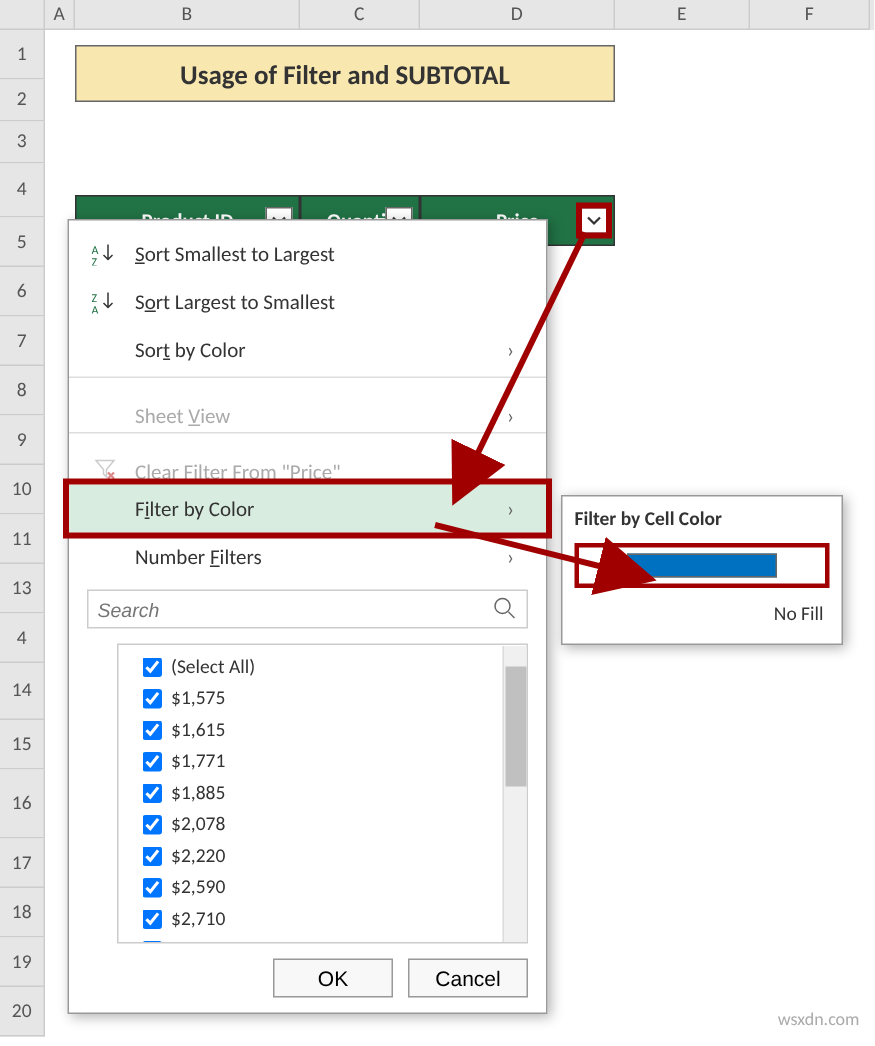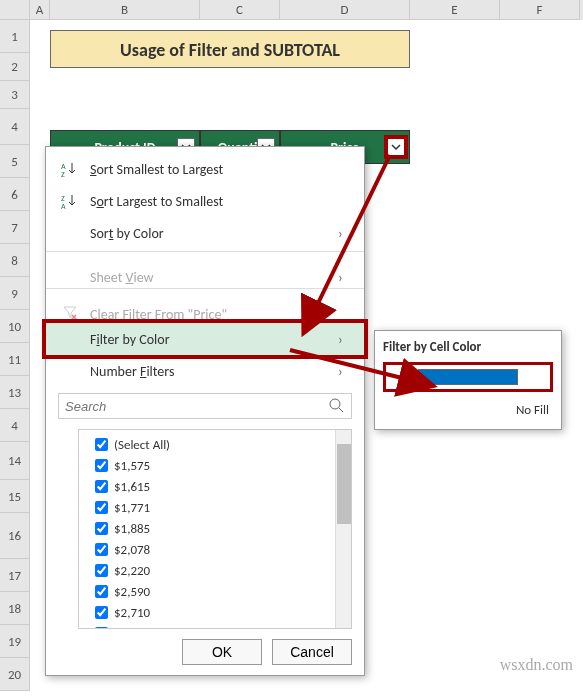--- a/index.html
+++ b/index.html
@@ -67,21 +67,21 @@
 
 .submenu { position: absolute; top: 330px; left: 374px; width: 188px; background: #fff; border: 1px solid #999; box-shadow: 2px 2px 8px rgba(0,0,0,0.3); padding: 8px; }
 .submenu-title { font-weight: bold; font-size: 13px; margin-bottom: 8px; }
 .color-row { border: 3px solid #a00000; padding: 4px; margin-bottom: 6px; display: flex; justify-content: center; }
 .color-swatch { width: 100px; height: 16px; background: #0070c0; border: 1px solid #666; }
 .nofill { text-align: right; font-size: 13px; padding: 4px; cursor: pointer; }
 
 
 .arrow { position: absolute; pointer-events: none; }
 
-.watermark { position: absolute; bottom: 23px; right: 10px; font-size: 16px; color: #aaa; font-family: Liberation Serif, serif; }
+.watermark { position: absolute; bottom: 10px; right: 10px; font-size: 12px; color: #aaa; }
 
 u { text-decoration: underline; }
 </style>
 </head>
 <body>
 
 <div class="col-headers">
   <div class="col-head row-col"></div>
   <div class="col-head col-A">A</div>
   <div class="col-head col-B">B</div>

